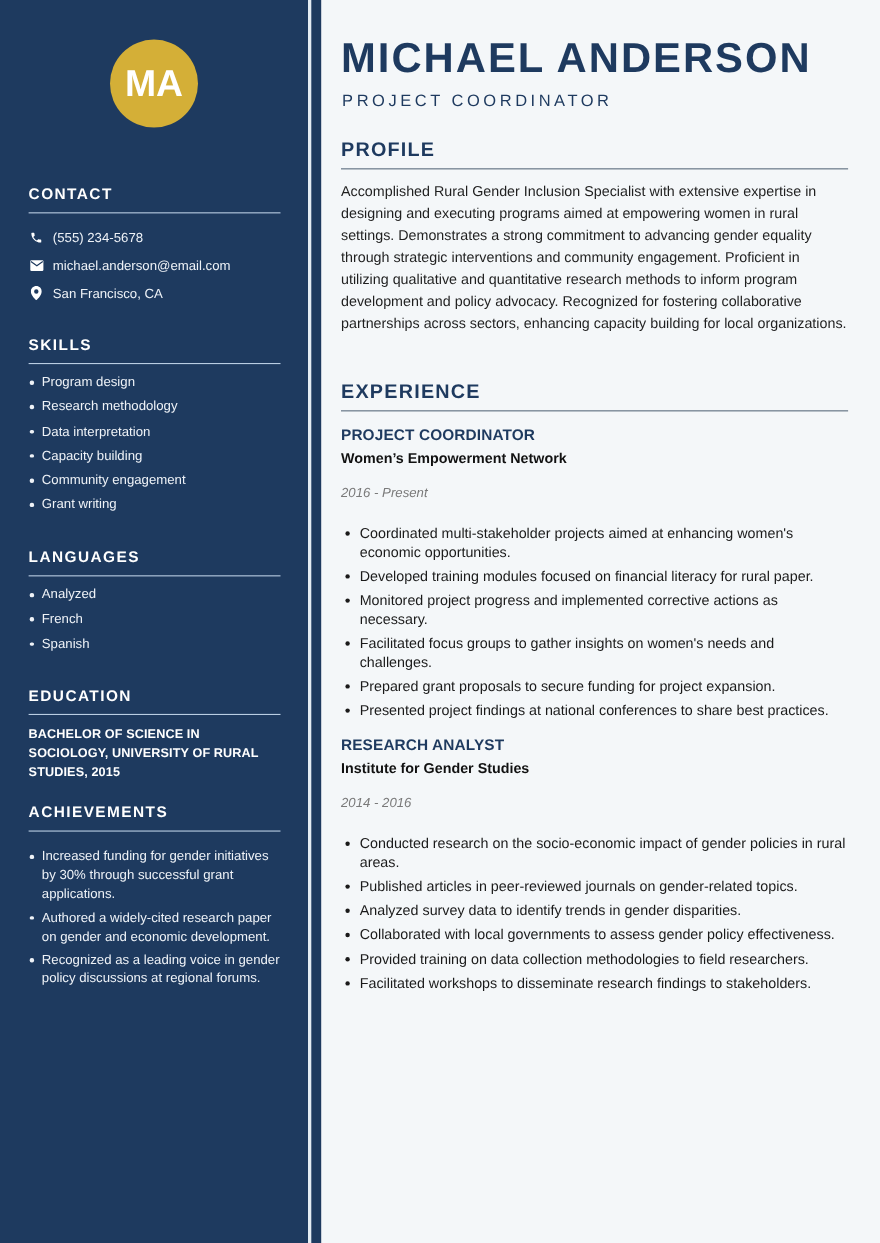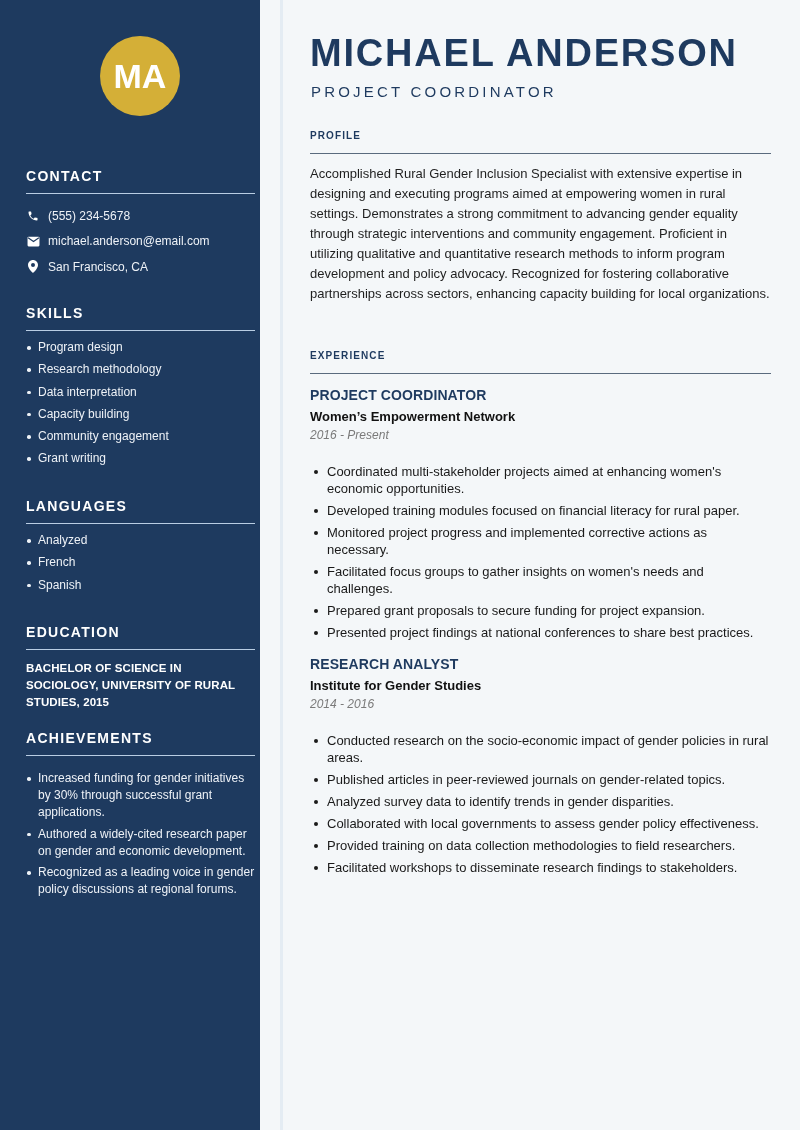--- a/index.html
+++ b/index.html
@@ -4,21 +4,21 @@
   <style>
     * { box-sizing: border-box; margin: 0; padding: 0; }
     html, body { width: 800px; height: 1130px; overflow: hidden; }
     body {
       font-family: "Liberation Sans", "DejaVu Sans", sans-serif;
       background: #f4f7f9;
       position: relative;
     }
     .sidebar {
       position: absolute; left: 0; top: 0;
-      width: 260px; height: 1130px;
+      width: 292px; height: 1130px;
       background: #1e3a5f;
       color: #ffffff;
       padding-left: 28px;
     }
     .sidebar-edge {
       position: absolute; left: 280px; top: 0;
       width: 3px; height: 1130px;
       background: #e4ecf3;
     }
     .avatar {
@@ -66,37 +66,37 @@
       font-size: 38px; font-weight: bold; color: #1e3a5f;
       letter-spacing: 1.8px; white-space: nowrap;
     }
     .title {
       position: absolute; left: 311px; top: 83px;
       font-size: 15px; color: #1e3a5f; letter-spacing: 3.2px;
       white-space: nowrap;
     }
     .main-section { position: absolute; left: 310px; width: 461px; }
     .main-heading {
-      font-size: 10px; font-weight: bold; color: #1e3a5f;
+      font-size: 18px; font-weight: bold; color: #1e3a5f;
       letter-spacing: 1.1px; height: 18px; line-height: 18px;
     }
     .main-rule { border-top: 1.5px solid #5a6b7e; margin-top: 8px; }
     .profile-text {
       margin-top: 10px; font-size: 13px; line-height: 20px; color: #1f1f1f;
     }
     .job-title {
       font-size: 14px; font-weight: bold; color: #1e3a5f;
       height: 18px; line-height: 18px; letter-spacing: 0.1px;
     }
     .company {
       margin-top: 4px; font-size: 13px; font-weight: bold; color: #111111;
       height: 18px; line-height: 18px;
     }
     .dates {
-      margin-top: 1px; font-size: 12px; font-style: italic; color: #7a7a7a;
+      margin-top: 14px; font-size: 12px; font-style: italic; color: #7a7a7a;
       height: 17px; line-height: 17px;
     }
     .job-list { list-style: none; margin-top: 19px; }
     .job-list li {
       position: relative; padding-left: 17px;
       font-size: 13px; line-height: 17px; color: #1a1a1a;
       margin-bottom: 5px;
     }
     .job-list li::before {
       content: ""; position: absolute; left: 4px; top: 6.5px;

